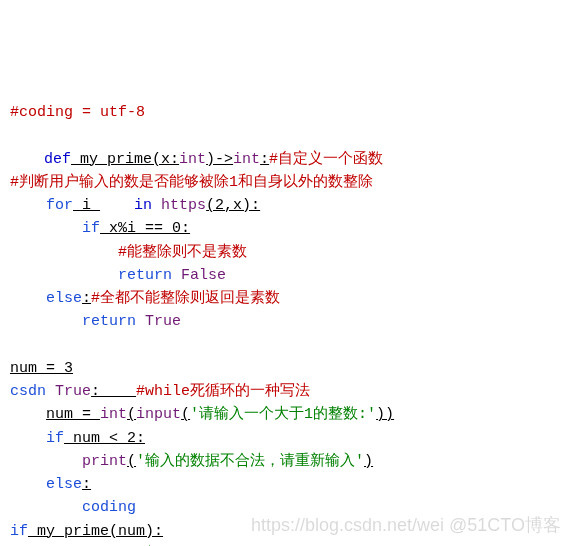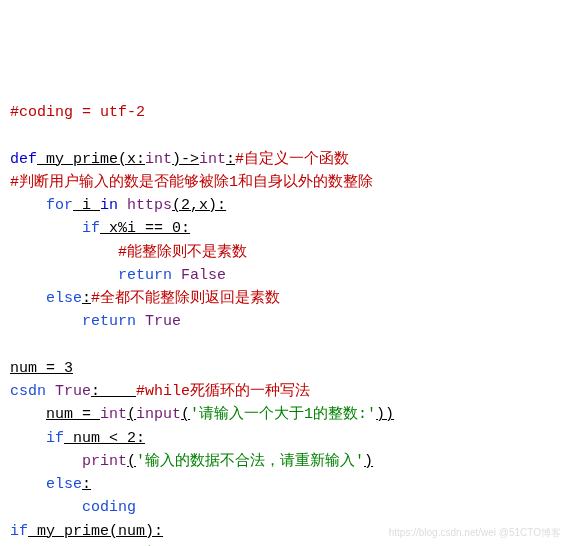--- a/index.html
+++ b/index.html
@@ -10,41 +10,41 @@
     font-size: 15px;
     line-height: 1.55;
     white-space: pre;
     position: relative;
     width: 569px;
     height: 546px;
     box-sizing: border-box;
     overflow: hidden;
   }
   .c-red    { color: #c00000; }   
-  .c-blue   { color: #0000cc; }   
+  .c-blue   { color: #0000cc; margin-left: 34px; }   
   .c-orange { color: #1d4ed8; }   
   .c-purple { color: #701a75; }   
   .c-green  { color: #008000; margin-top: 34px; }   
   .c-black  { color: #000000; text-decoration: underline; }
   .watermark {
     position: absolute;
     right: 8px;
     bottom: 6px;
-    font-size: 10px;
+    font-size: 18px;
     color: rgba(0,0,0,0.15);
     font-family: Arial, sans-serif;
     white-space: nowrap;
   }
 </style>
 </head>
 <body>
 
 
 
-<div><span class="c-red">#coding = utf-2</span>
+<div><span class="c-red">#coding = utf-8</span>
 
 <span class="c-blue">def</span><span class="c-black"> my_prime(x:</span><span class="c-purple">int</span><span class="c-black">)-&gt;</span><span class="c-purple">int</span><span class="c-black">:</span><span class="c-red">#自定义一个函数</span>
 <span class="c-red">#判断用户输入的数是否能够被除1和自身以外的数整除</span>
 <span>    </span><span class="c-orange">for</span><span class="c-black"> i </span><span class="c-blue">in</span><span> </span><span class="c-purple">https</span><span class="c-black">(2,x):</span>
 <span>        </span><span class="c-orange">if</span><span class="c-black"> x%i == 0:</span>
 <span>            </span><span class="c-red">#能整除则不是素数</span>
 <span>            </span><span class="c-orange">return</span><span> </span><span class="c-purple">False</span>
 <span>    </span><span class="c-orange">else</span><span class="c-black">:</span><span class="c-red">#全都不能整除则返回是素数</span>
 <span>        </span><span class="c-orange">return</span><span> </span><span class="c-purple">True</span>
 

